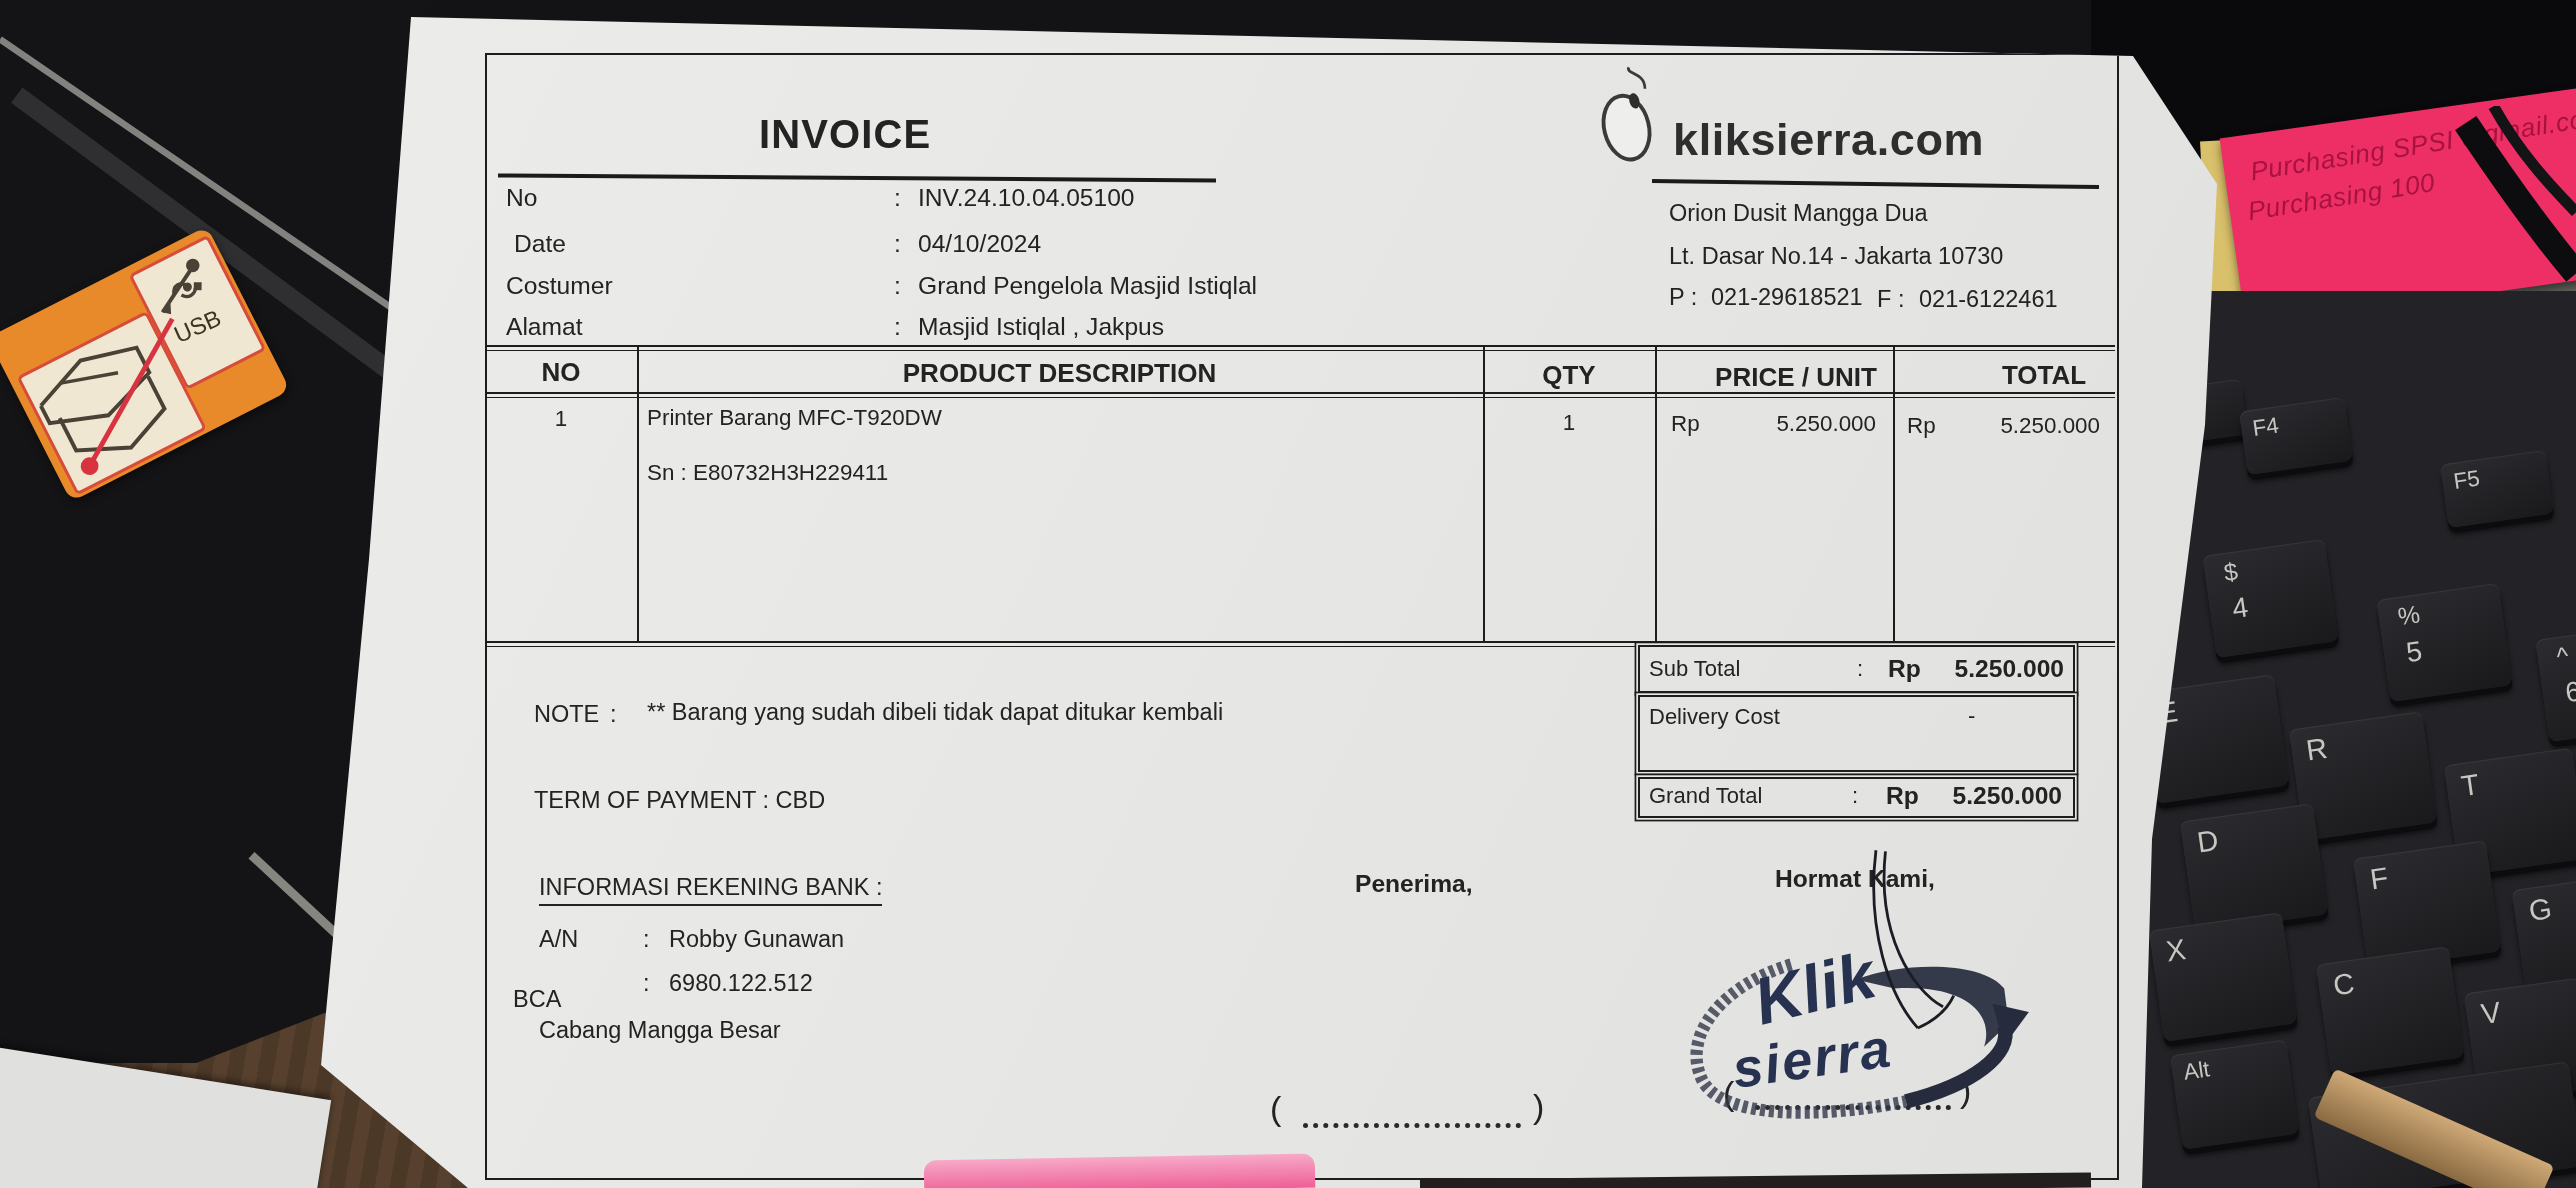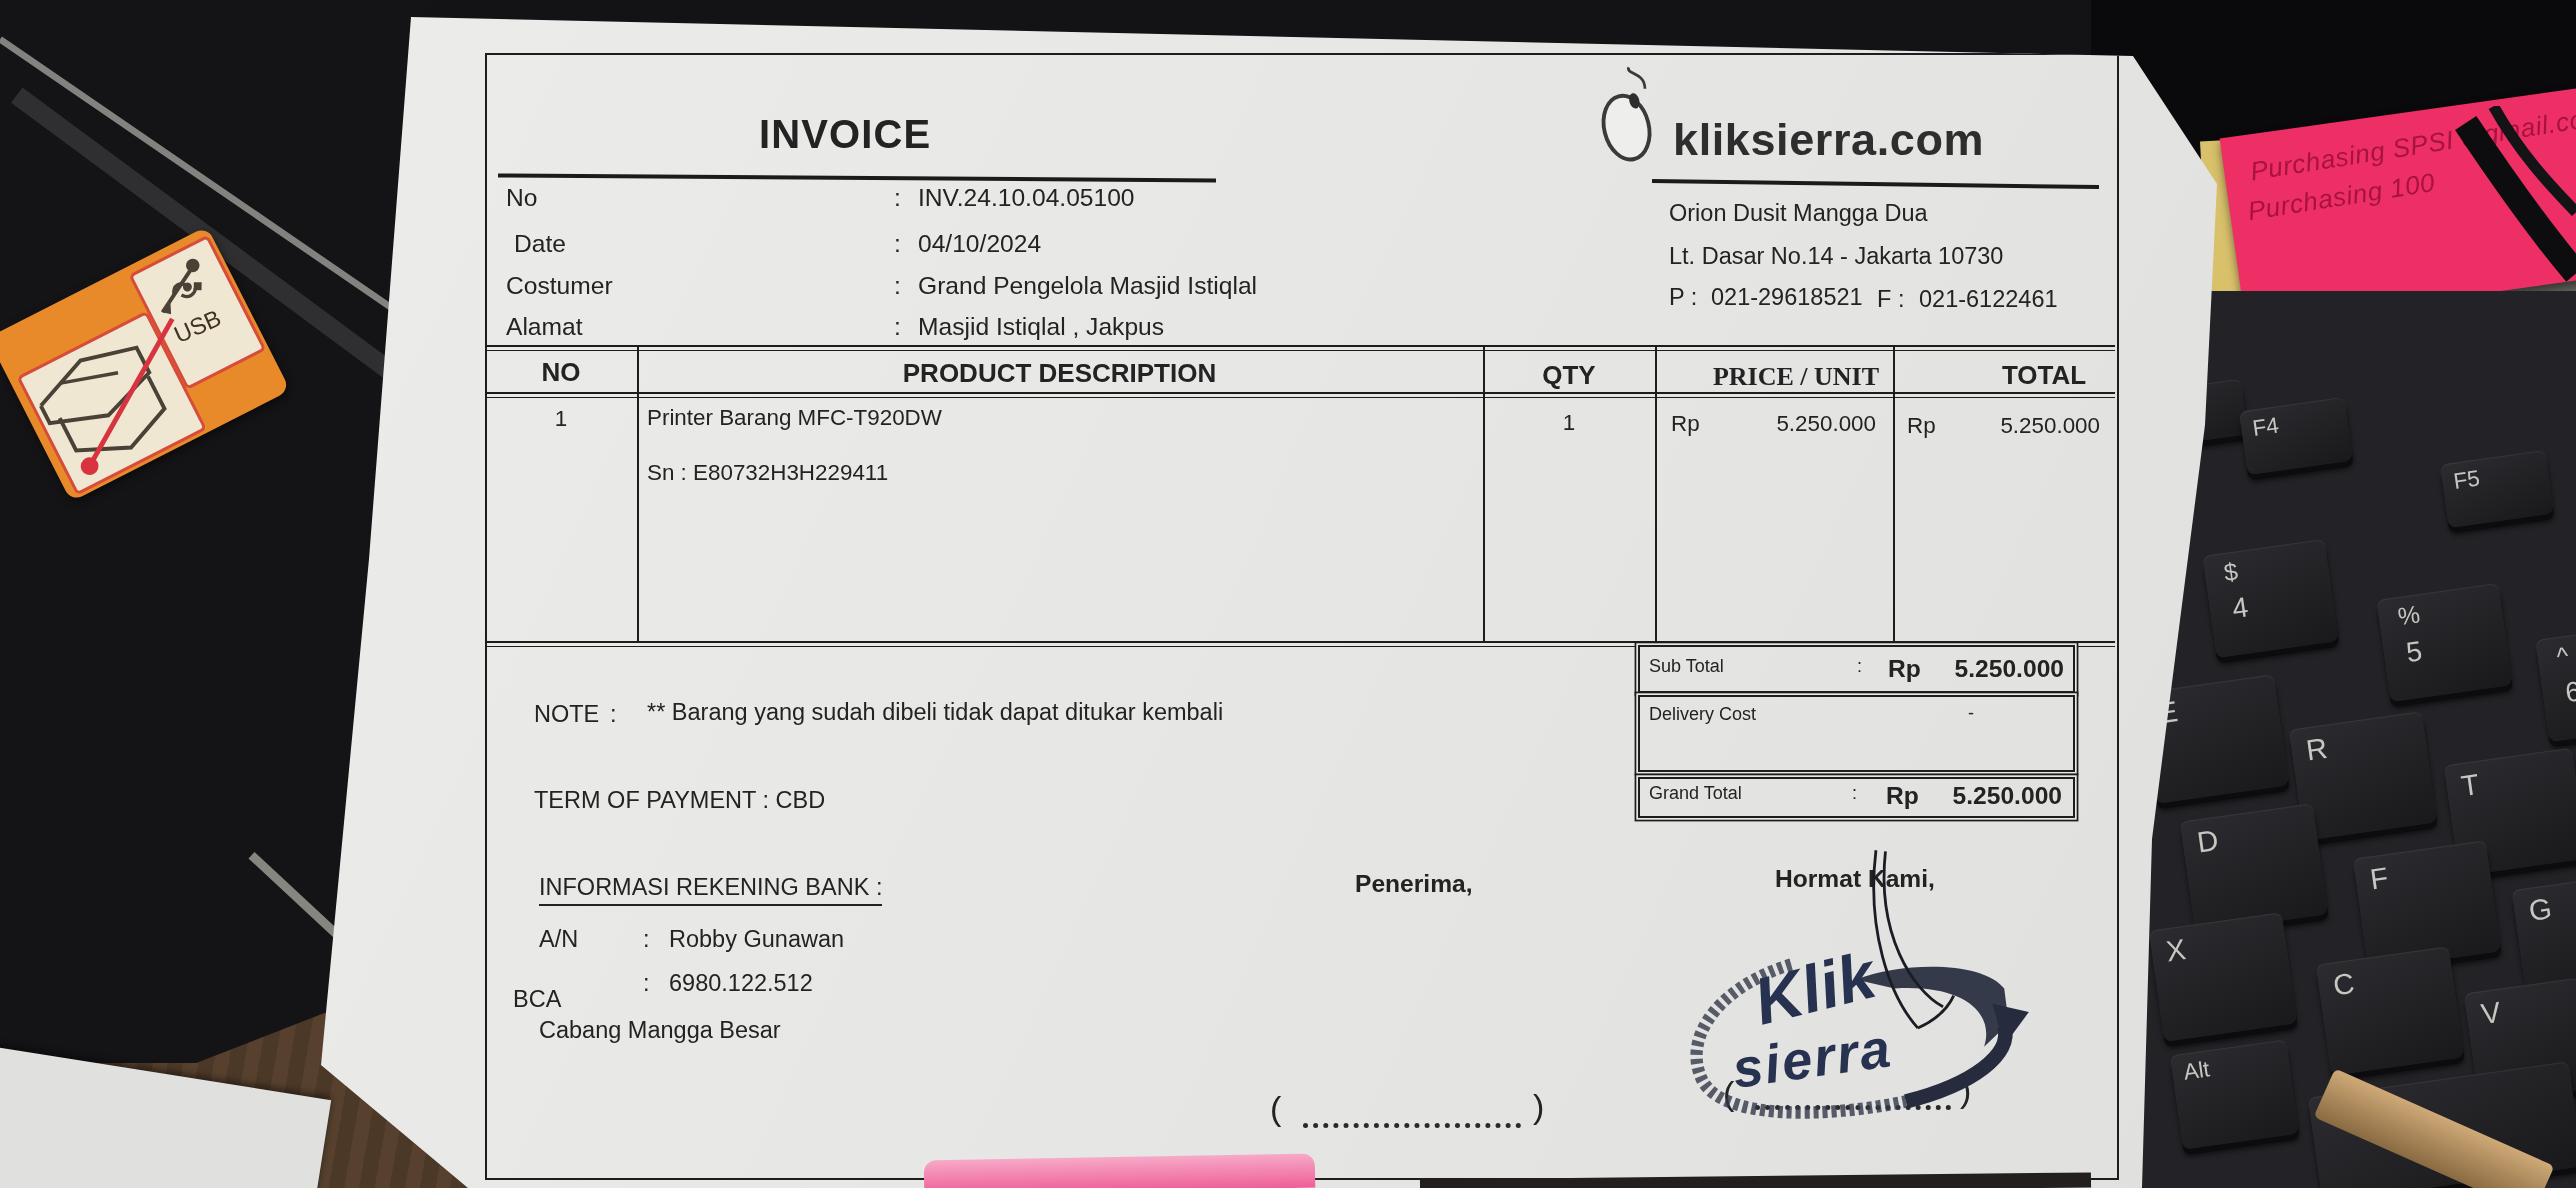--- a/index.html
+++ b/index.html
@@ -50,21 +50,21 @@
   .title{font-size:40px;font-weight:bold;letter-spacing:1.1px;}
   .logotext{font-size:45px;font-weight:bold;color:#2e2e2e;letter-spacing:0.6px;}
   .lbl{font-size:24.6px;}
   .val{font-size:24.6px;white-space:nowrap;}
   .addr{font-size:23.5px;white-space:nowrap;}
   .th{font-size:26px;font-weight:bold;text-align:center;}
   .cell{font-size:22.4px;white-space:nowrap;}
   .vline{position:absolute;width:2.2px;background:#1d1d1d;}
   .dbl{border-top:2.2px solid #1d1d1d;border-bottom:1.7px solid #1d1d1d;height:2.8px;background:transparent;}
   .totbox{border:2.2px solid #1d1d1d;box-shadow:0 0 0 1.7px #e7e7e5,0 0 0 3.4px #1d1d1d;}
-  .totlabel{font-size:18px;}
+  .totlabel{font-size:22px;}
   .totval{font-size:24.6px;font-weight:bold;}
   .sig{font-size:24.6px;font-weight:bold;}
   .paren{font-size:34px;font-weight:300;}
   .dots{border-bottom:5px dotted #2a2a2a;}
   .stampword{font-style:italic;font-weight:bold;color:#26324f;white-space:nowrap;}
   .bankline{font-size:23.5px;white-space:nowrap;}
 </style>
 </head>
 <body>
 
@@ -219,21 +219,21 @@
     <div class="abs dbl" style="left:487px;top:392px;width:1628px;"></div>
     <div class="abs dbl" style="left:487px;top:641px;width:1628px;"></div>
     <div class="vline" style="left:637px;top:347px;height:296px;"></div>
     <div class="vline" style="left:1483px;top:347px;height:296px;"></div>
     <div class="vline" style="left:1655px;top:347px;height:296px;"></div>
     <div class="vline" style="left:1893px;top:347px;height:296px;"></div>
 
     <div class="abs th ink" style="left:485px;top:357px;width:152px;">NO</div>
     <div class="abs th ink" style="left:637px;top:358px;width:845px;">PRODUCT DESCRIPTION</div>
     <div class="abs th ink" style="left:1483px;top:360px;width:172px;">QTY</div>
-    <div class="abs th ink" style="left:1655px;top:362px;width:282px;font-family:Liberation Serif, serif;">PRICE / UNIT</div>
+    <div class="abs th ink" style="left:1655px;top:362px;width:282px;">PRICE / UNIT</div>
     <div class="abs th ink" style="left:1893px;top:360px;width:222px;margin-left:40px;">TOTAL</div>
 
     <div class="abs cell ink" style="left:485px;top:406px;width:152px;text-align:center;">1</div>
     <div class="abs cell ink" style="left:647px;top:405px;">Printer Barang MFC-T920DW</div>
     <div class="abs cell ink" style="left:647px;top:460px;">Sn : E80732H3H229411</div>
     <div class="abs cell ink" style="left:1483px;top:410px;width:172px;text-align:center;">1</div>
     <div class="abs cell ink" style="left:1671px;top:411px;">Rp</div>
     <div class="abs cell ink" style="left:1722px;top:411px;width:154px;text-align:right;">5.250.000</div>
     <div class="abs cell ink" style="left:1907px;top:413px;">Rp</div>
     <div class="abs cell ink" style="left:1945px;top:413px;width:155px;text-align:right;">5.250.000</div>

